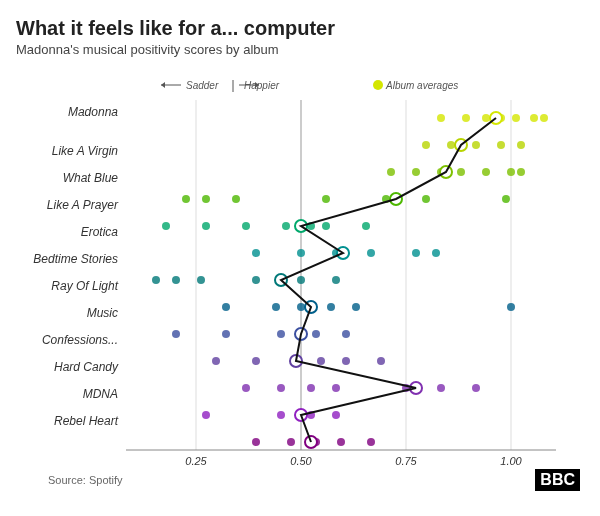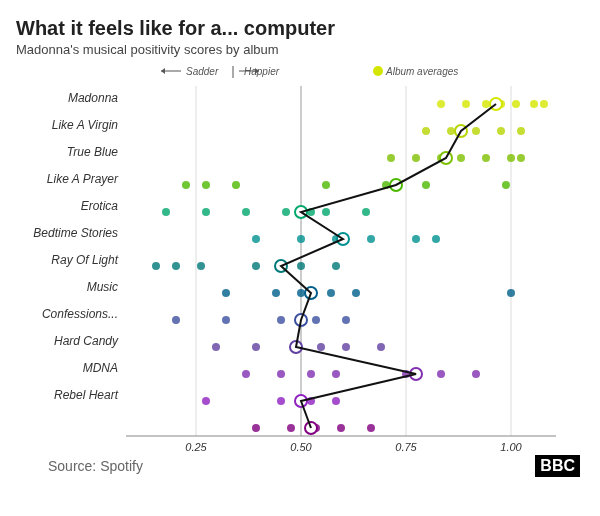--- a/index.html
+++ b/index.html
@@ -17,24 +17,24 @@
     .chart-title {
       font-size: 20px;
       font-weight: bold;
       color: #222;
       margin-bottom: 2px;
       line-height: 1.2;
     }
     .chart-subtitle {
       font-size: 13px;
       color: #444;
-      margin-bottom: 4px;
+      margin-bottom: 18px;
     }
     .source-line {
-      font-size: 14px;
+      font-size: 11px;
       color: #666;
       padding-left: 16px;
     }
     .bbc-logo {
       font-size: 16px;
       font-weight: bold;
       color: #fff;
       background: #000;
       padding: 2px 5px;
     }
@@ -184,22 +184,22 @@
       <line x1="0" y1="375" x2="430" y2="375" stroke="#888" stroke-width="1"></line>
 
       <text x="70" y="390" text-anchor="middle" font-size="11" fill="#333">0.25</text>
       <text x="175" y="390" text-anchor="middle" font-size="11" fill="#333">0.50</text>
       <text x="280" y="390" text-anchor="middle" font-size="11" fill="#333">0.75</text>
       <text x="385" y="390" text-anchor="middle" font-size="11" fill="#333">1.00</text>
     </svg>
 
     <div style="position:absolute; top:23px; left:0; width:110px;">
       <div style="height:27px; display:flex; align-items:center; justify-content:flex-end; padding-right:8px; font-size:12px; color:#333;">Madonna</div>
-      <div style="height:27px; display:flex; align-items:center; justify-content:flex-end; padding-right:8px; font-size:12px; color:#333;">Like A Virgin</div>
-      <div style="height:27px; display:flex; align-items:center; justify-content:flex-end; padding-right:8px; font-size:12px; color:#333;">True Blue</div>
+      <div style="height:27px; display:flex; align-items:center; justify-content:flex-end; padding-right:8px; font-size:12px; color:#333;margin-top:12px;">Like A Virgin</div>
+      <div style="height:27px; display:flex; align-items:center; justify-content:flex-end; padding-right:8px; font-size:12px; color:#333;">What Blue</div>
       <div style="height:27px; display:flex; align-items:center; justify-content:flex-end; padding-right:8px; font-size:12px; color:#333;">Like A Prayer</div>
       <div style="height:27px; display:flex; align-items:center; justify-content:flex-end; padding-right:8px; font-size:12px; color:#333;">Erotica</div>
       <div style="height:27px; display:flex; align-items:center; justify-content:flex-end; padding-right:8px; font-size:12px; color:#333;">Bedtime Stories</div>
       <div style="height:27px; display:flex; align-items:center; justify-content:flex-end; padding-right:8px; font-size:12px; color:#333;">Ray Of Light</div>
       <div style="height:27px; display:flex; align-items:center; justify-content:flex-end; padding-right:8px; font-size:12px; color:#333;">Music</div>
       <div style="height:27px; display:flex; align-items:center; justify-content:flex-end; padding-right:8px; font-size:12px; color:#333;">Confessions...</div>
       <div style="height:27px; display:flex; align-items:center; justify-content:flex-end; padding-right:8px; font-size:12px; color:#333;">Hard Candy</div>
       <div style="height:27px; display:flex; align-items:center; justify-content:flex-end; padding-right:8px; font-size:12px; color:#333;">MDNA</div>
       <div style="height:27px; display:flex; align-items:center; justify-content:flex-end; padding-right:8px; font-size:12px; color:#333;">Rebel Heart</div>
     </div>

